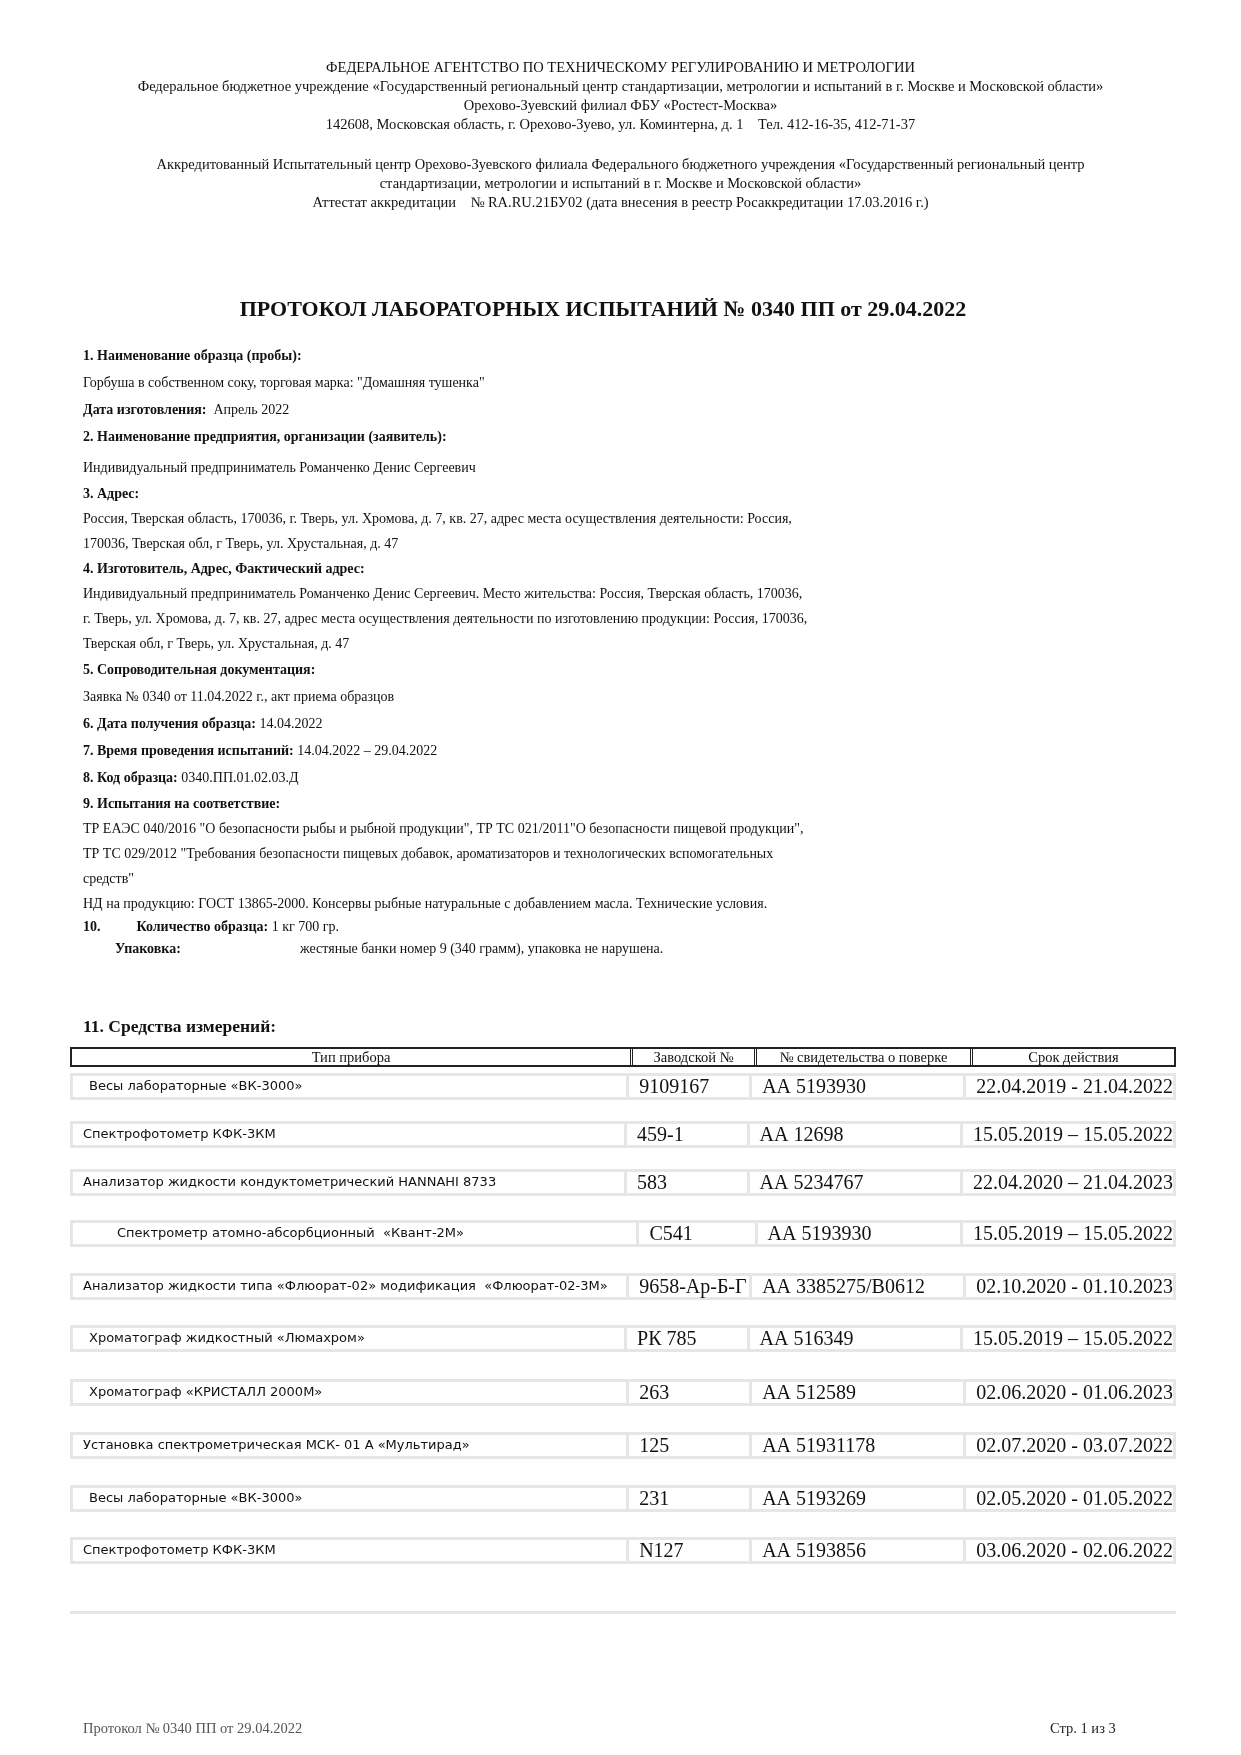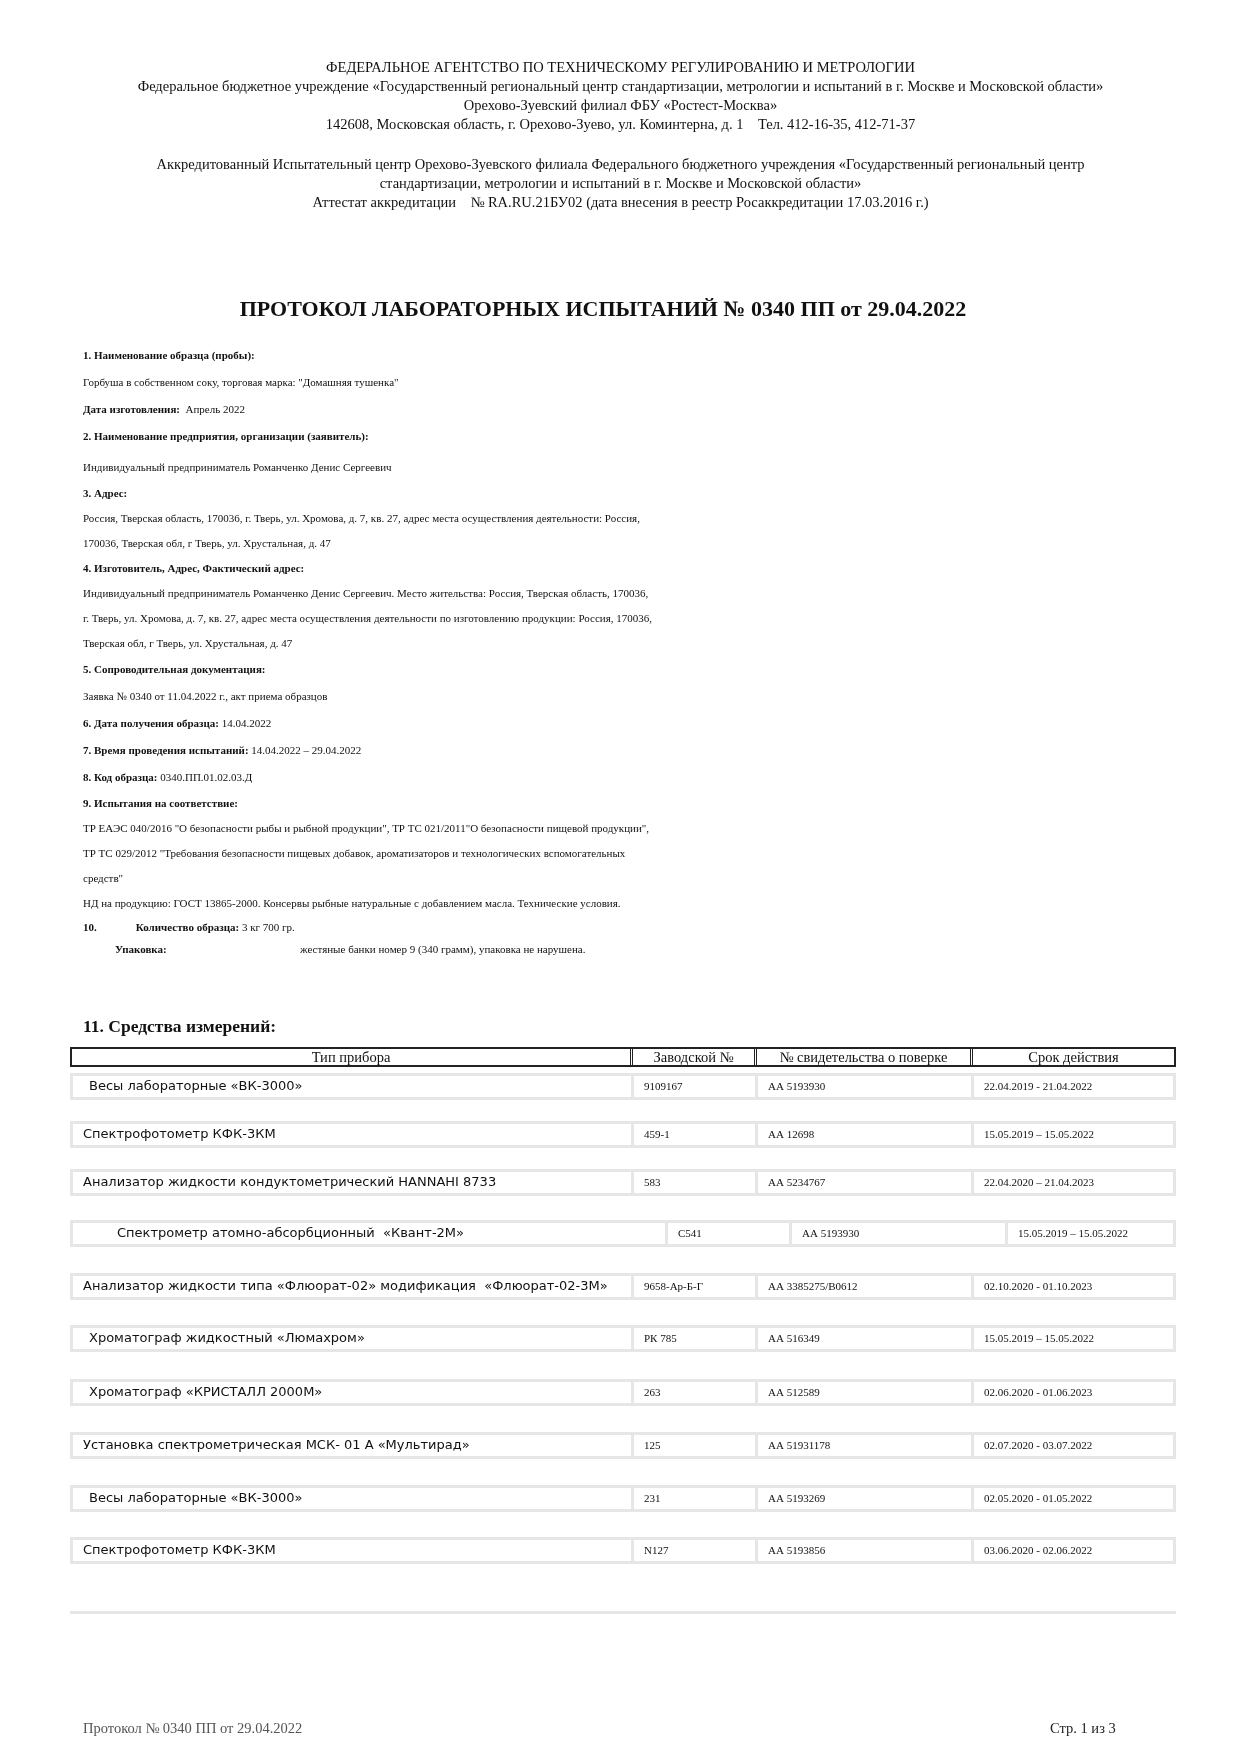--- a/index.html
+++ b/index.html
@@ -1,34 +1,34 @@
 <!DOCTYPE html>
 <html><head>
 <meta charset="utf-8">
 <style>
   html, body { margin: 0; padding: 0; background: #ffffff; }
   body { width: 1241px; height: 1755px; position: relative; font-family: "Liberation Serif", serif; color: #111; overflow: hidden; }
   .hdr { position: absolute; left: 0; width: 1241px; text-align: center; font-size: 14.5px; line-height: 19px; }
   .hdr div { white-space: nowrap; }
   .title { position: absolute; top: 296px; left: 0; width: 1206px; text-align: center; font-size: 22px; font-weight: bold; }
-  .body { position: absolute; left: 83px; top: 342px; width: 1100px; font-size: 11px; }
+  .body { position: absolute; left: 83px; top: 342px; width: 1100px; font-size: 14px; }
   .line { height: 27px; line-height: 27px; white-space: nowrap; }
   .line.tight { height: 25px; line-height: 25px; }
   .b { font-weight: bold; }
   .sp { display: inline-block; }
   .table-title { position: absolute; left: 83px; top: 1016px; font-size: 17.5px; font-weight: bold; }
   .thead { position: absolute; left: 70px; top: 1047px; width: 1106px; height: 20px; border: 2px solid #222; display: flex; font-size: 14.5px; box-sizing: border-box; }
   .thead div { box-sizing: border-box; text-align: center; line-height: 16px; border-right: 3px double #222; }
   .thead div:last-child { border-right: none; }
   .c1 { width: 561px; } .c2 { width: 124px; } .c3 { width: 216px; } .c4 { flex: 1; }
   .row { position: absolute; left: 70px; width: 1106px; height: 27px; display: flex; box-sizing: border-box; border: 3px solid #e6e6e6; }
   .row div { box-sizing: border-box; border-right: 3px solid #e6e6e6; line-height: 20px; padding-left: 10px; white-space: nowrap; }
   .row div:last-child { border-right: none; }
   .row .c1 { font-family: "DejaVu Sans", sans-serif; font-size: 13px; width: 561px; }
-  .row .c2, .row .c3, .row .c4 { font-family: "Liberation Serif", serif; font-size: 11px; }
+  .row .c2, .row .c3, .row .c4 { font-family: "Liberation Serif", serif; font-size: 20px; }
   .row .c1.ind { padding-left: 16px; }
   .endline { position: absolute; left: 70px; top: 1611px; width: 1106px; height: 3px; background: #e6e6e6; }
   .footer { position: absolute; top: 1720px; font-size: 14.5px; color: #555; }
 </style>
 </head>
 <body>
 
 <div class="hdr" style="top:58px;font-family:Liberation Serif, serif;">
   <div>ФЕДЕРАЛЬНОЕ АГЕНТСТВО ПО ТЕХНИЧЕСКОМУ РЕГУЛИРОВАНИЮ И МЕТРОЛОГИИ</div>
   <div>Федеральное бюджетное учреждение «Государственный региональный центр стандартизации, метрологии и испытаний в г. Москве и Московской области»</div>
@@ -74,21 +74,21 @@
     <span>0340.ПП.01.02.03.Д</span>
   </div>
   <div class="line tight b">9. Испытания на соответствие:</div>
   <div class="line tight">ТР ЕАЭС 040/2016 "О безопасности рыбы и рыбной продукции", ТР ТС 021/2011"О безопасности пищевой продукции",</div>
   <div class="line tight">ТР ТС 029/2012 "Требования безопасности пищевых добавок, ароматизаторов и технологических вспомогательных</div>
   <div class="line tight">средств"</div>
   <div class="line tight">НД на продукцию: ГОСТ 13865-2000. Консервы рыбные натуральные с добавлением масла. Технические условия.</div>
   <div class="line" style="height:22px;line-height:22px;">
     <span class="b sp" style="width:50px;">10.</span>
     <span class="b">Количество образца:</span>
-    <span>3 кг 700 гр.</span>
+    <span>1 кг 700 гр.</span>
   </div>
   <div class="line" style="height:22px;line-height:22px;">
     <span class="b sp" style="width:217px;padding-left:32px;box-sizing:border-box;">Упаковка:</span><span>жестяные банки номер 9 (340 грамм), упаковка не нарушена.</span>
   </div>
 </div>
 
 <div class="table-title">11. Средства измерений:</div>
 
 <div class="thead">
   <div class="c1">Тип прибора</div>

